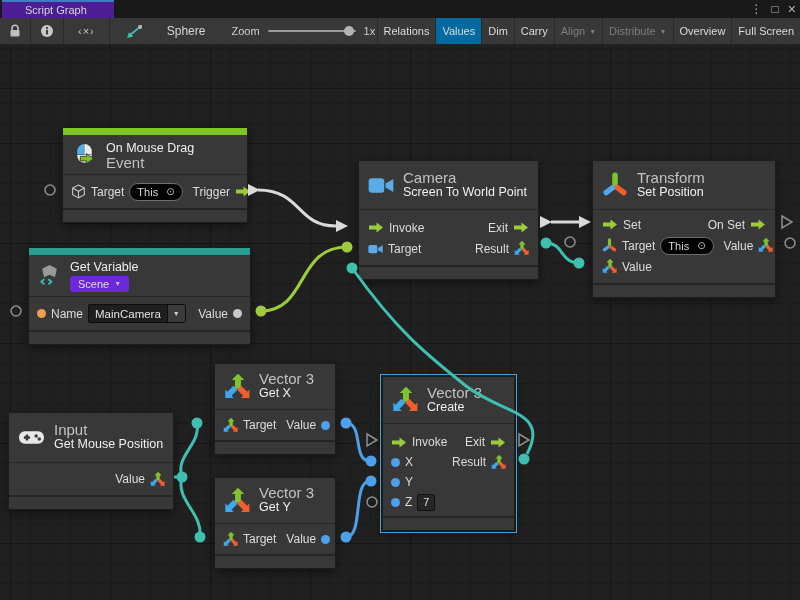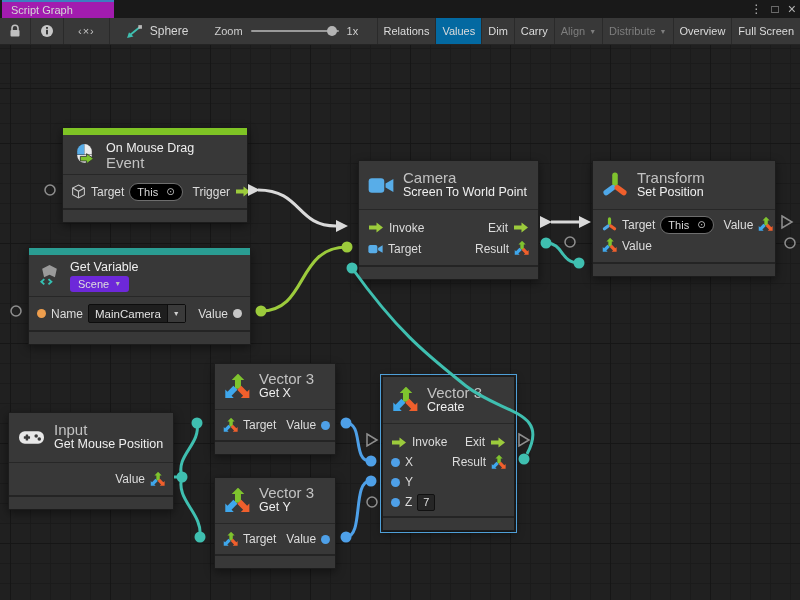--- a/index.html
+++ b/index.html
@@ -1,29 +1,29 @@
 <!DOCTYPE html>
 <html><head>
 <meta charset="utf-8">
 <style>
   html,body{margin:0;padding:0;background:#202020;width:800px;height:600px;overflow:hidden;
     font-family:"Liberation Sans","DejaVu Sans",sans-serif;-webkit-font-smoothing:antialiased;}
   .app{position:relative;width:800px;height:600px;background:#1d1d1d;}
   
   .titlebar{position:absolute;left:0;top:0;width:800px;height:18px;background:#191919;display:flex;align-items:stretch;}
-  .tab{margin-left:2px;width:112px;background:#a21caf;border-top:2px solid #3E7DC0;color:#d6d6d6;
-    font-size:11px;display:flex;align-items:center;padding-left:9px;box-sizing:border-box;}
+  .tab{margin-left:2px;width:112px;background:#4c1d95;border-top:2px solid #3E7DC0;color:#d6d6d6;
+    font-size:11px;display:flex;align-items:center;padding-left:23px;box-sizing:border-box;}
   .win-icons{position:absolute;right:4px;top:0;height:18px;display:flex;align-items:center;gap:9px;color:#b5b5b5;font-size:12px;}
   .win-icons span{cursor:default;}
   
   .toolbar{position:absolute;left:0;top:18px;width:800px;height:27px;background:#383838;
     border-bottom:1px solid #242424;box-sizing:border-box;display:flex;align-items:center;color:#cfcfcf;font-size:11px;}
   .tbtn{height:100%;display:flex;align-items:center;justify-content:center;padding:0 9px;border-right:1px solid #2a2a2a;}
   .tbtn.code{padding:0 14px;color:#c3c3c3;font-size:11px;letter-spacing:1px;}
-  .tb-graph{display:flex;align-items:center;gap:7px;padding:0 12px 0 16px;}
+  .tb-graph{display:flex;align-items:center;gap:24px;padding:0 12px 0 16px;}
   .tb-zoom{display:flex;align-items:center;gap:8px;padding-left:14px;}
   .slider{position:relative;width:88px;height:10px;}
   .slider .track{position:absolute;left:0;right:0;top:4px;height:2px;background:#9a9a9a;border-radius:1px;}
   .slider .handle{position:absolute;top:0;left:76px;width:10px;height:10px;border-radius:50%;background:#b4b4b4;}
   .tb-right{margin-left:auto;height:100%;display:flex;align-items:stretch;}
   .tb-right .tbtn{border-right:none;border-left:1px solid #2a2a2a;padding:0 6px;white-space:nowrap;color:#dcdcdc;}
   .tb-right .tbtn.active{background:#0369a1;}
   .tb-right .tbtn.disabled{color:#7e7e7e;}
   .dd-caret{font-size:7px;margin-left:4px;position:relative;top:0px;}
   
@@ -298,20 +298,35 @@
             </svg>
           </span>
         <span class="ncol">
           <span class="ncat">Transform</span>
           <span class="ntitle">Set Position</span>
         </span>
       </div>
       <div class="nbody" style="padding:4px 9px 6px;">
         <div class="prow">
           <span class="icon">
+              <svg width="16" height="11" viewBox="0 0 16 11">
+                <path d="M1 3.6 h7.5 v-3 l6.5 4.9 -6.5 4.9 v-3 H1 z" fill="#9CCB3C"></path>
+              </svg>
+            </span>
+          <span>Set</span>
+          <span class="spacer"></span>
+          <span>On Set</span>
+          <span class="icon">
+              <svg width="16" height="11" viewBox="0 0 16 11">
+                <path d="M1 3.6 h7.5 v-3 l6.5 4.9 -6.5 4.9 v-3 H1 z" fill="#9CCB3C"></path>
+              </svg>
+            </span>
+        </div>
+        <div class="prow">
+          <span class="icon">
               <svg width="15" height="15" viewBox="0 0 16 16">
   <line x1="8" y1="7" x2="8" y2="2" stroke="#7FC32E" stroke-width="3.4" stroke-linecap="round"></line>
   <line x1="6.6" y1="9.6" x2="2.6" y2="12.6" stroke="#4FA8E8" stroke-width="3.4" stroke-linecap="round"></line>
   <line x1="9.4" y1="9.6" x2="13.4" y2="12.6" stroke="#F05F2C" stroke-width="3.4" stroke-linecap="round"></line>
               </svg>
             </span>
           <span>Target</span>
           <span class="chip">
             <span>This</span>
             <span class="tgt">⊙</span>

